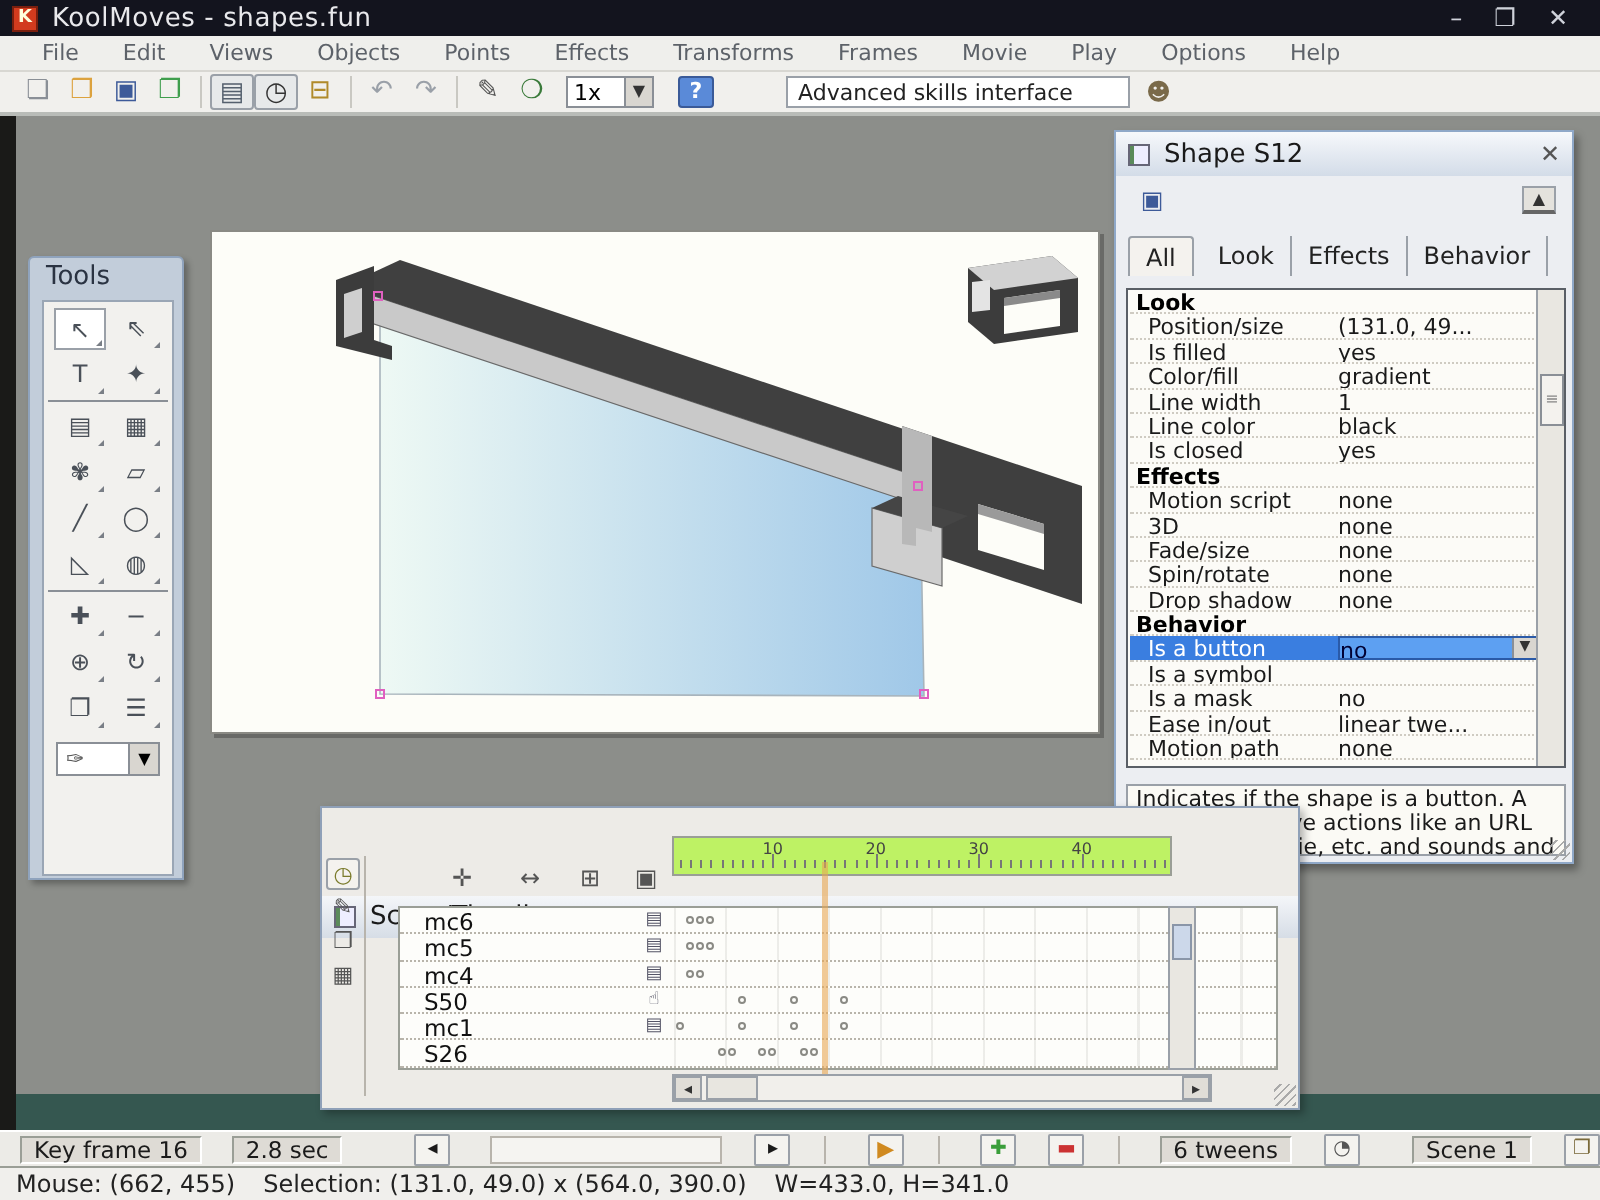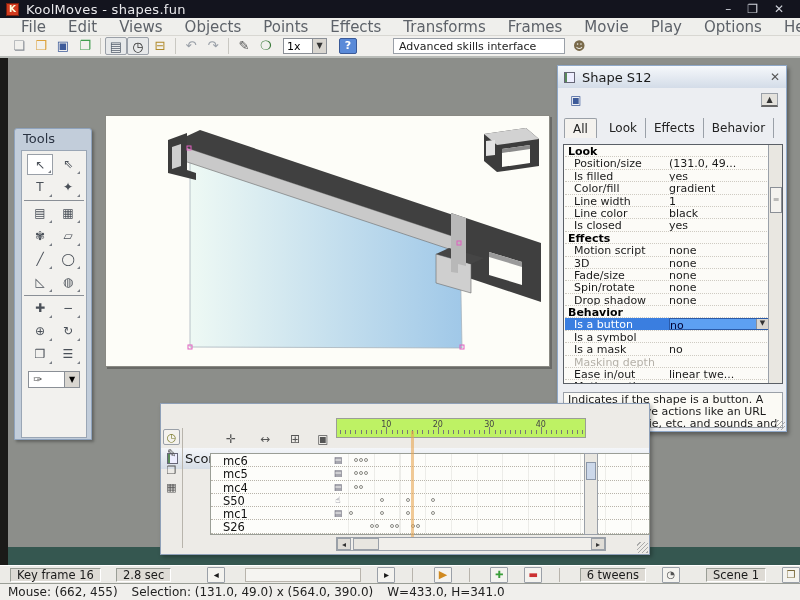--- a/index.html
+++ b/index.html
@@ -10,21 +10,21 @@
   #titlebar { position:absolute; left:0; top:0; width:800px; height:18px; background:#13141e;
               color:#e9e9ec; display:flex; align-items:center; padding:0 6px; font-size:13px; }
   #app-logo { width:13px; height:13px; background:#d23b1e; border:1px solid #7a1f0e; color:#ffd; font-size:9px;
               font-weight:bold; text-align:center; line-height:11px; margin-right:7px; }
   #title-text { letter-spacing:.3px; }
   #win-buttons { margin-left:auto; display:flex; gap:16px; color:#cfd2da; font-size:12px; padding-right:10px; }
   #win-buttons span { cursor:default; }
 
   #menubar { position:absolute; left:0; top:18px; width:800px; height:18px; background:#efefec;
              border-bottom:1px solid #d8d7d2; display:flex; align-items:center; padding-left:10px;
-             color:#5d6269; font-size:15px; }
+             color:#5d6269; font-size:11px; }
   .menu-item { padding:0 11px; }
 
   #toolbar { position:absolute; left:0; top:36px; width:800px; height:22px; background:#f1f0ed;
              border-bottom:2px solid #b9bcb8; display:flex; align-items:center; padding-left:8px; font-size:13px; }
   .tb-ico { width:22px; height:18px; text-align:center; line-height:18px; color:#5a5f66; }
   .tb-sep { width:1px; height:16px; background:#c9c8c2; margin:0 4px; }
   .tb-ico.pressed { border:1px solid #9aa0a8; background:#e7e9ea; border-radius:2px; }
   .ico-new{color:#8a8f96;} .ico-open{color:#dca23e;} .ico-save{color:#3d5a99;} .ico-publish{color:#3f9e4d;}
   .ico-notes{color:#55606e;} .ico-clock{color:#333;} .ico-frames{color:#b08a2a;}
   .ico-undo,.ico-redo{color:#9aa0a8;} .ico-pen{color:#555;} .ico-zoomtool{color:#3a7a3a;}
@@ -119,21 +119,21 @@
                margin:1px 0; }
   .strip-ico.boxed { border:1px solid #9aa0a8; background:#f4f2ee; border-radius:2px; color:#7a7a2a; }
   .tl-tb-ico { position:absolute; top:28px; width:20px; height:16px; font-size:12px; color:#555;
                text-align:center; }
   #ruler { position:absolute; left:175px; top:14px; width:250px; height:20px; background:#bef264;
            border:1px solid #9a9e96;text-align:right; }
   .tick { position:absolute; bottom:3px; width:1px; height:4px; background:#777; }
   .tick.major { height:7px; }
   .tick-label { position:absolute; top:1px; font-size:8px; color:#444; transform:translateX(-50%); }
   #playhead { position:absolute; left:251px; top:27px; width:3px; height:106px; background:rgba(232,166,84,.6); }
-  #tl-rows { position:absolute; left:49px; top:49px; width:440px; height:82px; background:#fdfdfa;
+  #tl-rows { position:absolute; left:38px; top:49px; width:440px; height:82px; background:#fdfdfa;
              border:1px solid #9a9e96; }
   .tl-row { display:flex; height:13.3px; border-bottom:1px dotted #b8b4aa; font-size:11.5px; }
   .tl-name { width:117px; padding-left:12px; color:#111; }
   .tl-ricon { width:20px; font-size:9px; color:#556; text-align:center; line-height:13px; }
   .tl-frames { flex:1; position:relative;
                background:repeating-linear-gradient(90deg, rgba(90,90,80,.10) 0 1px, transparent 1px 25.75px); }
   .fdot { position:absolute; top:4px; width:4px; height:4px; border:1px solid #8a8a84; border-radius:50%; }
   #tl-vscroll { position:absolute; left:423px; top:49px; width:14px; height:82px; background:#e9e7e1;
                 border:1px solid #9aa0a8; }
   #tl-vthumb { position:absolute; left:1px; top:8px; width:10px; height:18px; background:#ccd8ea;
@@ -382,24 +382,20 @@
             <span class="lbl">Is a button</span>
             <span class="val">no<span class="dd">▼</span></span>
           </div>
           <div class="prop-row">
             <span class="lbl">Is a symbol</span>
             <span class="val"></span>
           </div>
           <div class="prop-row">
             <span class="lbl">Is a mask</span>
             <span class="val">no</span>
-          </div>
-          <div class="prop-row disabled">
-            <span class="lbl">Masking depth</span>
-            <span class="val"></span>
           </div>
           <div class="prop-row">
             <span class="lbl">Ease in/out</span>
             <span class="val">linear twe...</span>
           </div>
           <div class="prop-row">
             <span class="lbl">Motion path</span>
             <span class="val">none</span>
           </div>
         </div>

